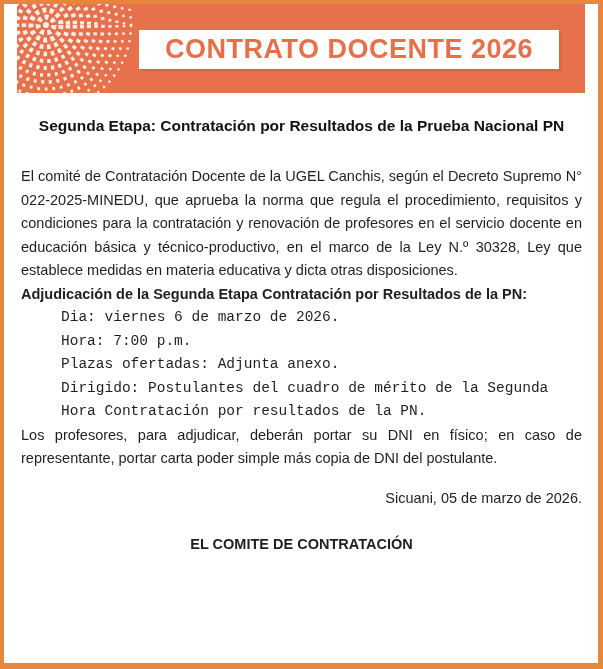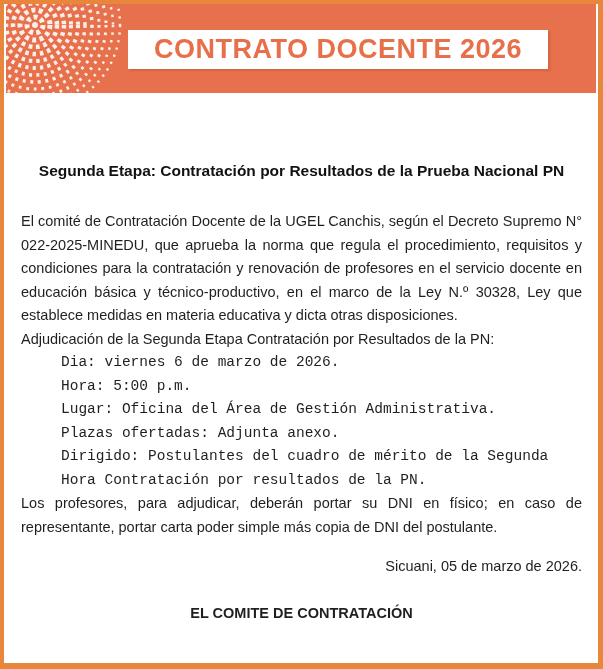--- a/index.html
+++ b/index.html
@@ -10,21 +10,21 @@
     box-sizing: border-box;
     border: solid #E8873B;
     border-width: 4px 5px 6px 4px;
     background: #ffffff;
     font-family: "Liberation Sans", sans-serif;
     color: #1f1f1f;
     overflow: hidden;
   }
   .banner {
     position: relative;
-    margin: 0 2px;
+    margin: 0 13px;
     height: 89px;
     background: #E7714C;
     overflow: hidden;
   }
   .halftone {
     position: absolute;
     left: 0; top: 0;
     width: 150px; height: 89px;
   }
   .banner-title-box {
@@ -57,25 +57,24 @@
     font-size: 20px;
     line-height: 26px;
     color: #121212;
   }
   .doc-subtitle {
     text-align: center;
     font-weight: bold;
     font-size: 15.5px;
     line-height: 22px;
     color: #121212;
-    margin-top: 45px;
   }
   .body-text { margin-top: 28px; }
   .para { text-align: justify; }
-  .bold-line { font-weight: normal; }
+  .bold-line { font-weight: bold; }
   .detail-line { padding-left: 40px; font-family: Liberation Mono, monospace; }
   .dateline {
     text-align: right;
     margin-top: 16px;
   }
   .signature {
     text-align: center;
     font-weight: bold;
     margin-top: 23px;
     font-size: 14.5px;
@@ -110,22 +109,21 @@
   </div>
 
   <div class="content">
     <div class="doc-subtitle">Segunda Etapa: Contratación por Resultados de la Prueba Nacional PN</div>
 
     <div class="body-text">
       <div class="para">El comité de Contratación Docente de la UGEL Canchis, según el Decreto Supremo N° 022-2025-MINEDU, que aprueba la norma que regula el procedimiento, requisitos y condiciones para la contratación y renovación de profesores en el servicio docente en educación básica y técnico-productivo, en el marco de la Ley N.º 30328, Ley que establece medidas en materia educativa y dicta otras disposiciones.</div>
       <div class="bold-line">Adjudicación de la Segunda Etapa Contratación por Resultados de la PN:</div>
 
       <div class="detail-line">Dia: viernes 6 de marzo de 2026.</div>
-      <div class="detail-line">Hora: 5:00 p.m.</div>
-      <div class="detail-line">Lugar: Oficina del Área de Gestión Administrativa.</div>
+      <div class="detail-line">Hora: 7:00 p.m.</div>
       <div class="detail-line">Plazas ofertadas: Adjunta anexo.</div>
       <div class="detail-line">Dirigido: Postulantes del cuadro de mérito de la Segunda Hora Contratación por resultados de la PN.</div>
 
       <div class="para">Los profesores, para adjudicar, deberán portar su DNI en físico; en caso de representante, portar carta poder simple más copia de DNI del postulante.</div>
 
       <div class="dateline">Sicuani, 05 de marzo de 2026.</div>
 
       <div class="signature">
         <div>EL COMITE DE CONTRATACIÓN</div>
 

